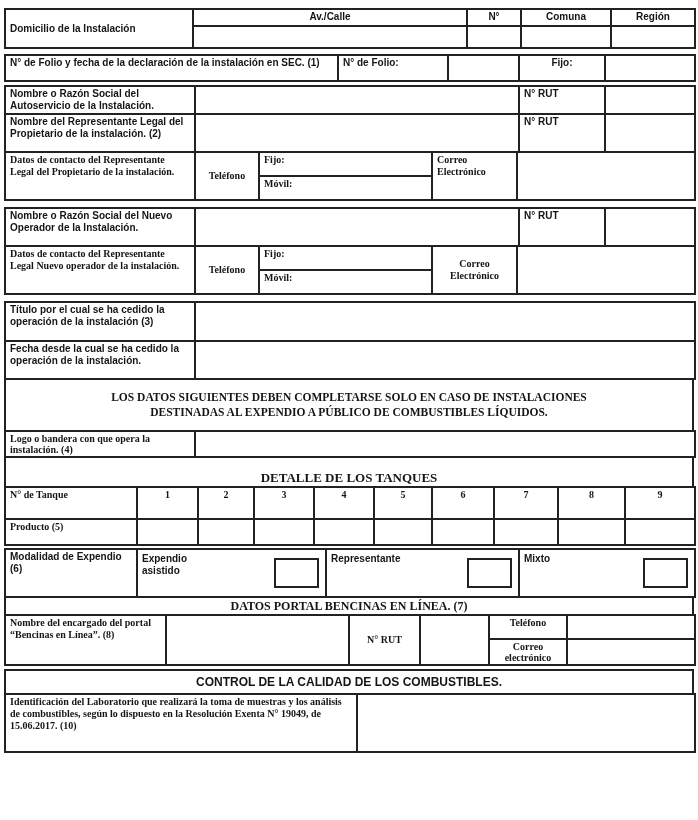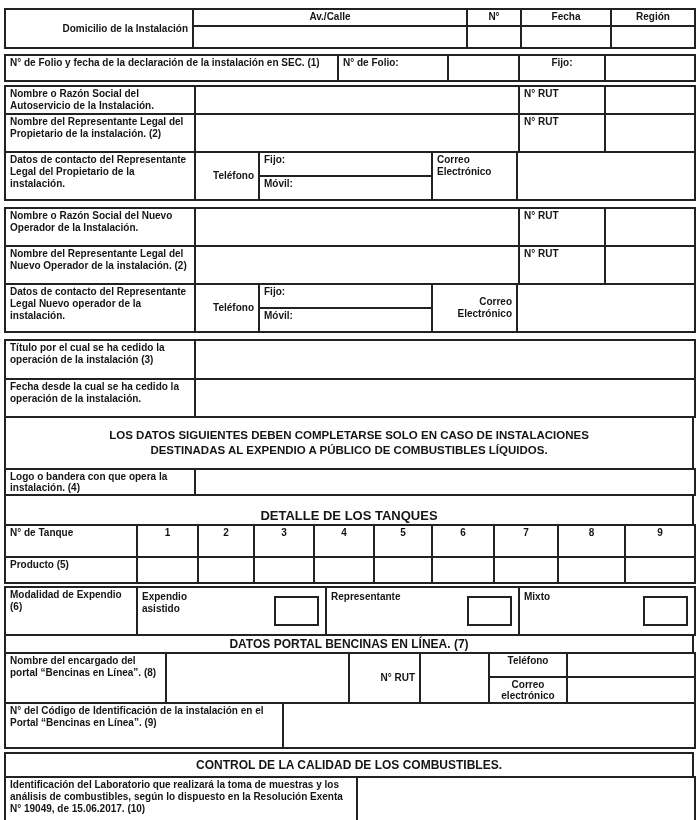--- a/index.html
+++ b/index.html
@@ -13,25 +13,25 @@
   table{border-collapse:collapse;table-layout:fixed;width:690px;background:#fff;}
   td{
     border:2px solid #222;
     padding:1px 4px 1px 4px;
     vertical-align:top;
     font-size:10px;line-height:12px;
     overflow:hidden;word-wrap:break-word;
   }
   
   .ctr{text-align:center;}
-  .vm{vertical-align:middle;text-align:right;}
+  .vm{vertical-align:middle;}
   .vb{vertical-align:bottom;}
   .tight{line-height:11px;}
   
-  .joined{margin-top:-2px;}
+  .joined{margin-top:-2px;font-family:Liberation Serif, serif;}
   .gap3{margin-top:3px;}
   .gap5{margin-top:5px;}
   .gap6{margin-top:6px;}
   .gap2{margin-top:2px;}
   
   .h17{height:17px}.h22{height:22px}.h26{height:26px}.h27{height:27px}
   .h38{height:38px}.h24{height:24px}.h39{height:39px}
   .h44{height:52px}.h21{height:21px}.h30{height:30px}.h25{height:32px}
   .h49{height:43px}.h18{height:18px}.h45{height:45px}.h42{height:58px}
   
@@ -55,21 +55,21 @@
         <col style="width:274px">
         <col style="width:54px">
         <col style="width:90px">
         <col style="width:84px">
       </colgroup>
     <tbody>
         <tr class="h17">
       <td rowspan="2" class="vm">Domicilio de la Instalación</td>
       <td class="ctr">Av./Calle</td>
       <td class="ctr">N°</td>
-      <td class="ctr">Fecha</td>
+      <td class="ctr">Comuna</td>
       <td class="ctr">Región</td>
     </tr>
     <tr class="h22">
       <td></td>
       <td></td>
       <td></td>
       <td></td>
     </tr>
   </tbody>
     </table>
@@ -141,26 +141,20 @@
   <table class="gap6">
     <colgroup>
         <col style="width:190px">
         <col style="width:324px">
         <col style="width:86px">
         <col style="width:90px">
       </colgroup>
     <tbody>
         <tr class="h38">
       <td>Nombre o Razón Social del Nuevo Operador de la Instalación.</td>
-      <td></td>
-      <td>N° RUT</td>
-      <td></td>
-    </tr>
-    <tr class="h38">
-      <td>Nombre del Representante Legal del Nuevo Operador de la instalación. (2)</td>
       <td></td>
       <td>N° RUT</td>
       <td></td>
     </tr>
   </tbody>
     </table>
 
   <table class="joined">
     <colgroup>
         <col style="width:190px">
@@ -330,32 +324,20 @@
       <td class="ctr">Teléfono</td>
       <td></td>
     </tr>
     <tr class="h24">
       <td class="ctr tight">Correo electrónico</td>
       <td></td>
     </tr>
   </tbody>
     </table>
 
-  <table class="joined">
-    <colgroup>
-        <col style="width:278px">
-        <col style="width:412px">
-      </colgroup>
-    <tbody>
-        <tr class="h45">
-      <td>N° del Código de Identificación de la instalación en el Portal “Bencinas en Línea”. (9)</td>
-      <td></td>
-    </tr>
-  </tbody>
-    </table>
 
   <table class="gap3">
     <tbody>
         <tr class="h24">
       <td class="sec-header vm" style="font-size:12px">CONTROL DE LA CALIDAD DE LOS COMBUSTIBLES.</td>
     </tr>
   </tbody>
     </table>
 
   <table class="joined">

